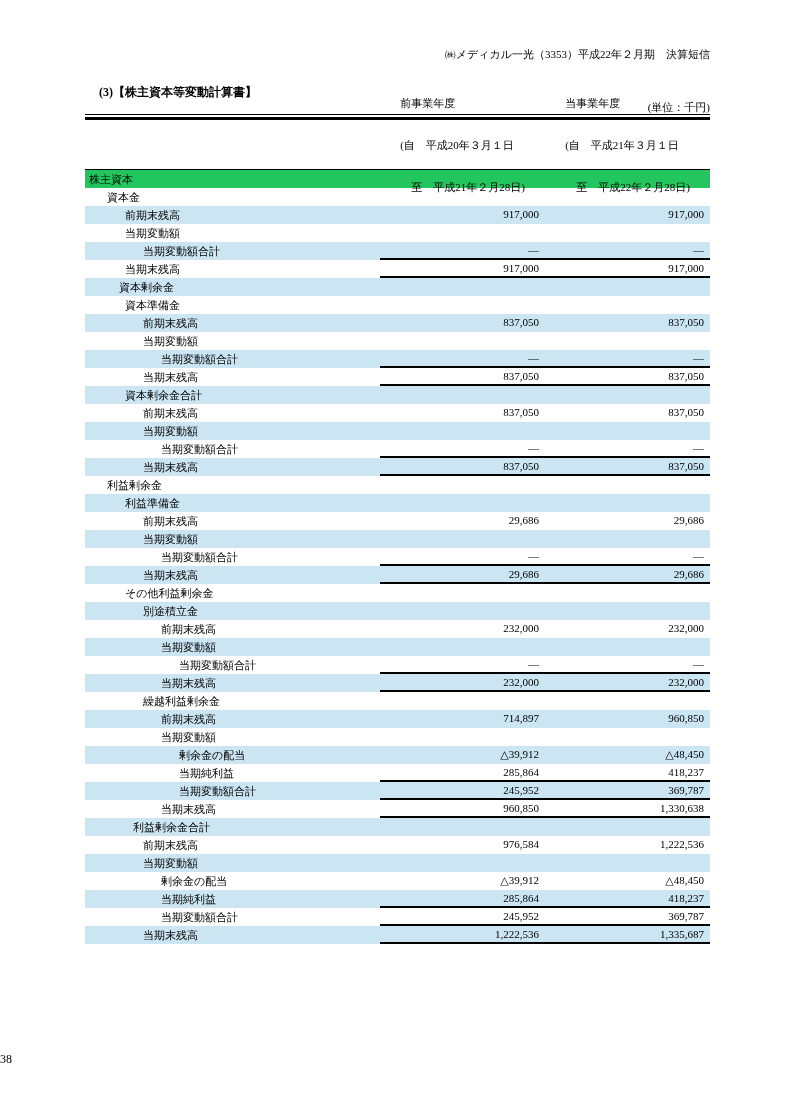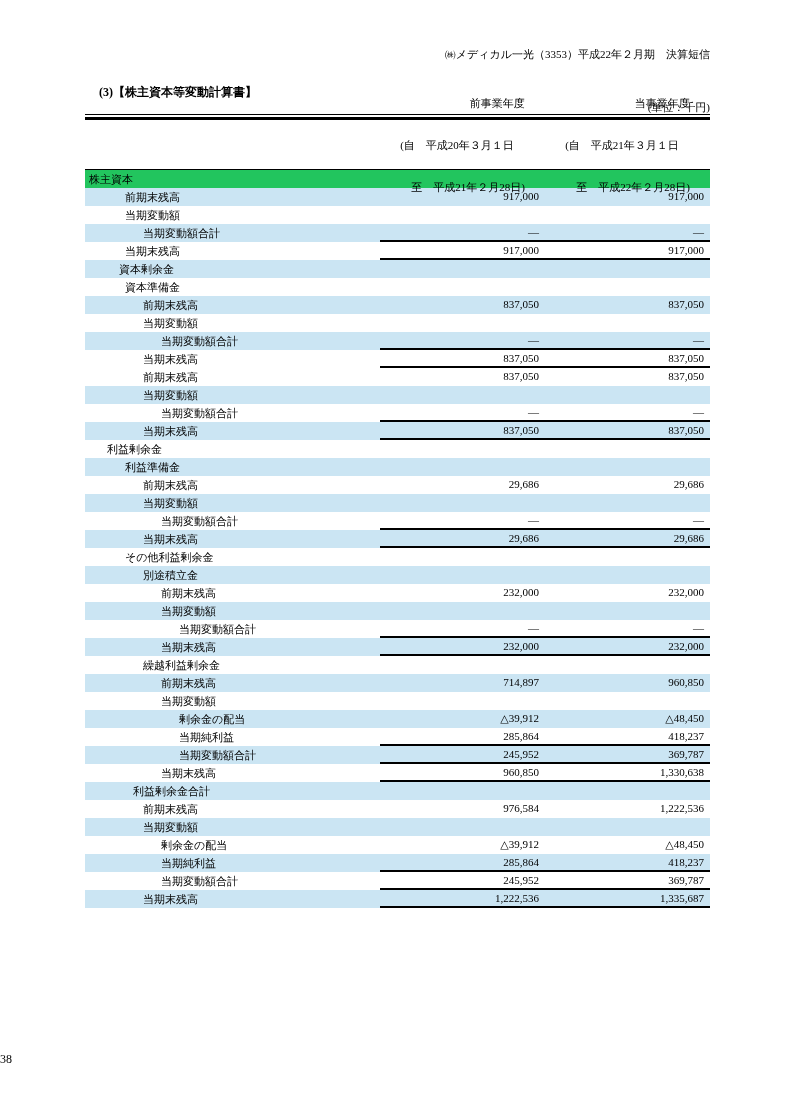--- a/index.html
+++ b/index.html
@@ -24,21 +24,21 @@
     position:absolute;top:114px;left:85px;width:625px;
   }
   .top-rule{height:2px;border-top:1px solid #000;border-bottom:3px solid #000;}
   .thead{
     display:flex;height:49px;border-bottom:1px solid #000;
     align-items:center;font-size:11px;
   }
   .th-label{flex:1;}
   .th-col{width:165px;text-align:center;}
   .th-inner{display:inline-block;text-align:left;line-height:14px;white-space:pre;}
-  .th-inner .tt{text-align:right;}
+  .th-inner .tt{text-align:left;}
   .tbody{width:625px;}
   .row{display:flex;height:18px;font-size:11px;}
   .cell-label{flex:1;line-height:18px;white-space:nowrap;overflow:hidden;}
   .nums{display:flex;width:330px;height:18px;box-sizing:border-box;}
   .row.ul .nums{border-bottom:2px solid #000;}
   .num{width:50%;text-align:right;padding-right:6px;box-sizing:border-box;line-height:17px;white-space:nowrap;}
   .page-number{
     position:absolute;top:1052px;left:0;width:100%;
     text-align:left;font-size:12px;
   }
@@ -77,20 +77,27 @@
 
     <div class="tbody">
   <div class="row" style="background: #22c55e;">
     <div class="cell-label" style="padding-left: 4px;">株主資本</div>
     <div class="nums">
       <div class="num"></div>
       <div class="num"></div>
     </div>
   </div>
 
+  <div class="row">
+    <div class="cell-label" style="padding-left: 22px;">資本金</div>
+    <div class="nums">
+      <div class="num"></div>
+      <div class="num"></div>
+    </div>
+  </div>
 
   <div class="row" style="background: rgb(203, 229, 243);">
     <div class="cell-label" style="padding-left: 40px;">前期末残高</div>
     <div class="nums">
       <div class="num">917,000</div>
       <div class="num">917,000</div>
     </div>
   </div>
 
   <div class="row">
@@ -158,20 +165,27 @@
   </div>
 
   <div class="row ul">
     <div class="cell-label" style="padding-left: 58px;">当期末残高</div>
     <div class="nums">
       <div class="num">837,050</div>
       <div class="num">837,050</div>
     </div>
   </div>
 
+  <div class="row" style="background: rgb(203, 229, 243);">
+    <div class="cell-label" style="padding-left: 40px;">資本剰余金合計</div>
+    <div class="nums">
+      <div class="num"></div>
+      <div class="num"></div>
+    </div>
+  </div>
 
   <div class="row">
     <div class="cell-label" style="padding-left: 58px;">前期末残高</div>
     <div class="nums">
       <div class="num">837,050</div>
       <div class="num">837,050</div>
     </div>
   </div>
 
   <div class="row" style="background: rgb(203, 229, 243);">

